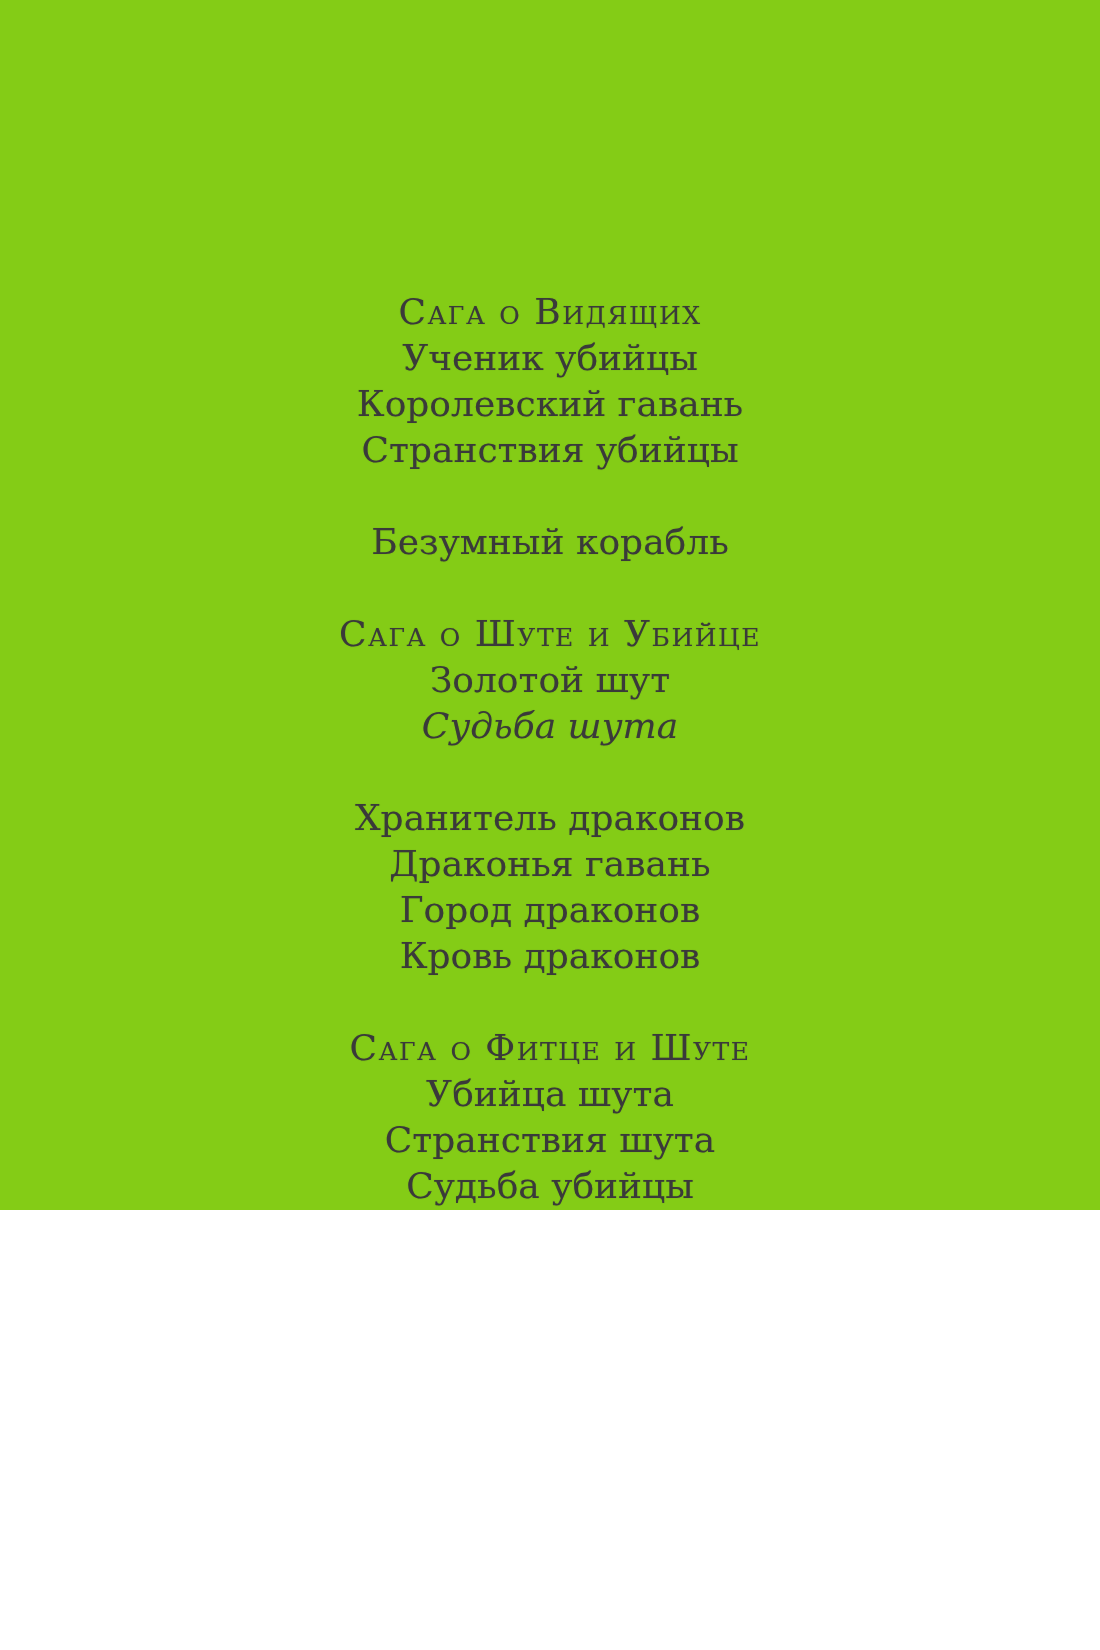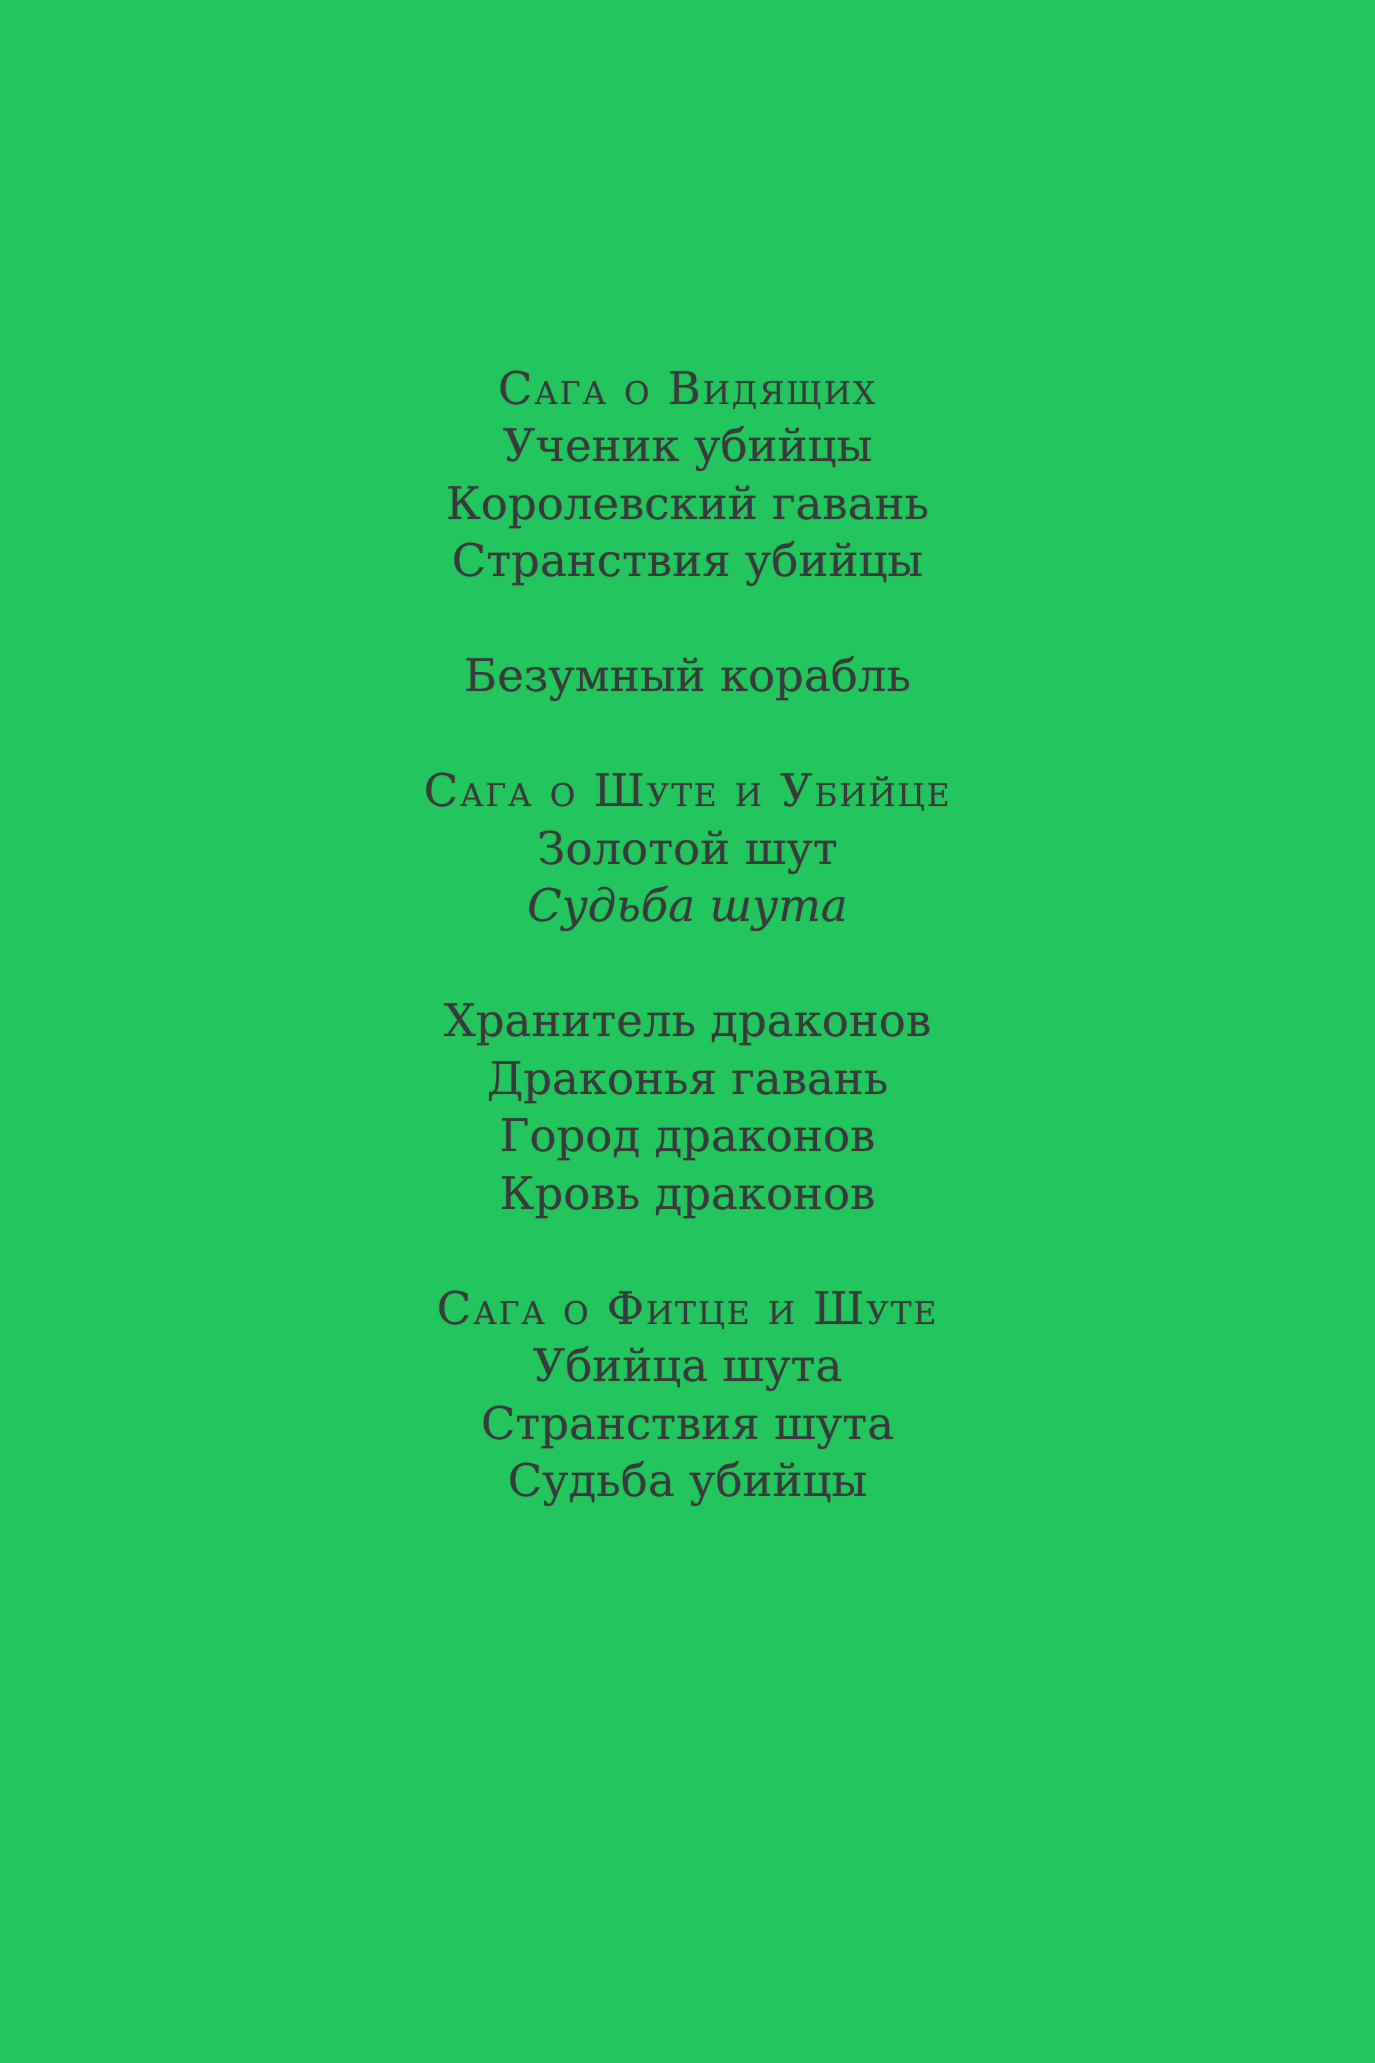--- a/index.html
+++ b/index.html
@@ -3,22 +3,22 @@
 <meta charset="utf-8">
 <style>
   html, body {
     margin: 0;
     padding: 0;
     background: #ffffff;
   }
   .page {
     position: relative;
     width: 1100px;
-    height: 1650px;
-    background: #22c55e;
+    height: 1210px;
+    background: #84cc16;
     color: #3a3a3a;
     font-family: "DejaVu Serif", "Liberation Serif", serif;
     text-align: center;
     box-sizing: border-box;
     padding-top: 289px;
     overflow: hidden;
   }
   .section {
     margin: 0 0 46px 0;
   }

